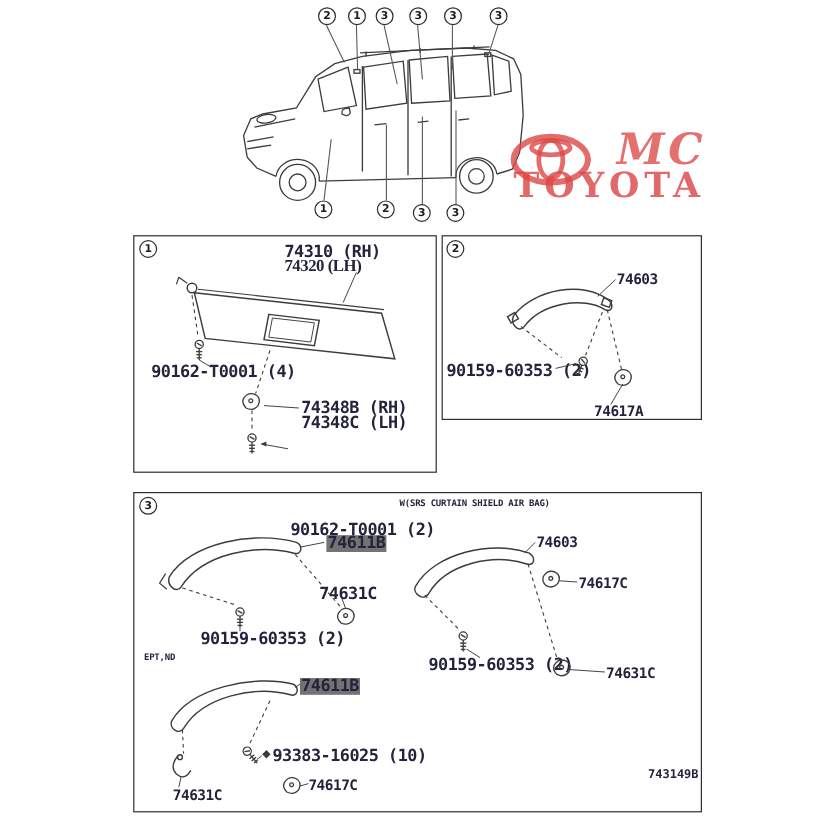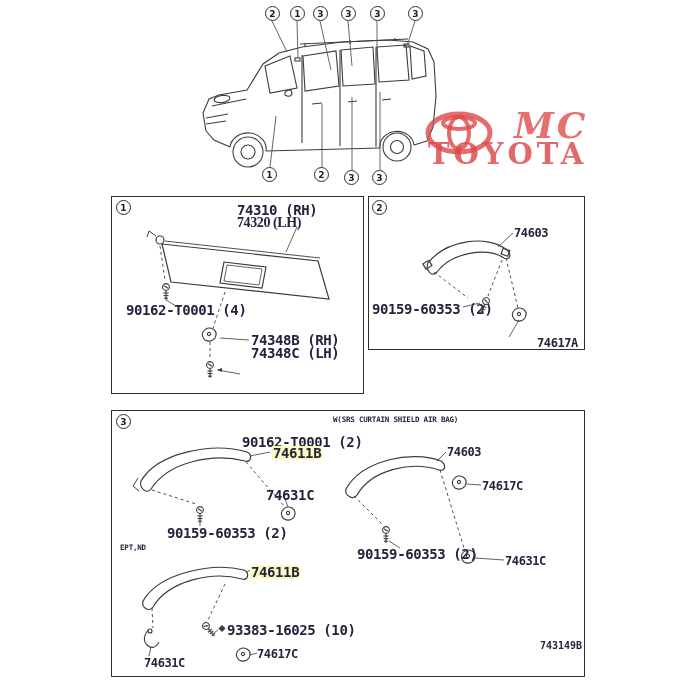--- a/index.html
+++ b/index.html
@@ -3,21 +3,21 @@
 <meta charset="utf-8">
 <style>
   html,body{margin:0;padding:0;background:#fff;}
   #page{position:relative;width:700px;height:700px;background:#ffffff;overflow:hidden;
         font-family:"DejaVu Sans Mono",monospace;}
   .box{position:absolute;border:1.5px solid #2e2e2e;background:transparent;}
   .lbl{position:absolute;font-weight:bold;font-size:14px;letter-spacing:-0.4px;
        color:#23233c;white-space:nowrap;line-height:1;}
   .lbl.lg{font-size:12px;}
   .lbl.sm{font-size:7.5px;letter-spacing:-0.2px;}
-  .hl{background:#fef9c3;padding:0 1px;}
+  .hl{background:#737373;padding:0 1px;}
   .circle{position:absolute;width:15px;height:15px;border:1.3px solid #2c2c2c;border-radius:50%;
           box-sizing:border-box;display:flex;align-items:center;justify-content:center;
           font:bold 9px "DejaVu Sans",sans-serif;color:#1e1e1e;background:#fff;z-index:5;}
   svg.art{position:absolute;left:0;top:0;z-index:2;}
   .wm{position:absolute;z-index:3;pointer-events:none;}
   .wm-mc{left:514px;top:104px;font:italic 900 36px "DejaVu Serif",serif;
          color:rgba(220,72,72,0.78);letter-spacing:3px;}
   .wm-toyota{left:428px;top:137px;font:900 29px "DejaVu Serif",serif;
          color:rgba(220,72,72,0.82);letter-spacing:4px;}
   .wm-parts{left:462px;top:159px;font:italic 700 29px "DejaVu Serif",serif;
@@ -193,21 +193,21 @@
 
   <div class="lbl" style="left:237px;top:203px;">74310 (RH)</div>
   <div class="lbl" style="left:237px;top:216px;font-family:Liberation Serif, serif;">74320 (LH)</div>
   <div class="lbl" style="left:126px;top:303px;">90162-T0001 (4)</div>
   <div class="lbl" style="left:251px;top:333px;text-align:center;">74348B (RH)</div>
   <div class="lbl" style="left:251px;top:346px;">74348C (LH)</div>
   <div class="lbl" style="left:242px;top:388px;margin-top:47px;">90162-T0001 (2)</div>
 
   <div class="lbl lg" style="left:514px;top:227px;">74603</div>
   <div class="lbl" style="left:372px;top:302px;">90159-60353 (2)</div>
-  <div class="lbl lg" style="left:495px;top:337px;margin-left:42px;">74617A</div>
+  <div class="lbl lg" style="left:495px;top:337px;">74617A</div>
 
   <div class="lbl sm" style="left:333px;top:416px;">W(SRS CURTAIN SHIELD AIR BAG)</div>
   <div class="lbl hl" style="left:272px;top:446px;">74611B</div>
   <div class="lbl" style="left:266px;top:488px;">74631C</div>
   <div class="lbl" style="left:167px;top:526px;">90159-60353 (2)</div>
   <div class="lbl sm" style="left:120px;top:544px;">EPT,ND</div>
   <div class="lbl lg" style="left:447px;top:446px;">74603</div>
   <div class="lbl lg" style="left:482px;top:480px;">74617C</div>
   <div class="lbl" style="left:357px;top:547px;">90159-60353 (2)</div>
   <div class="lbl lg" style="left:505px;top:555px;">74631C</div>

